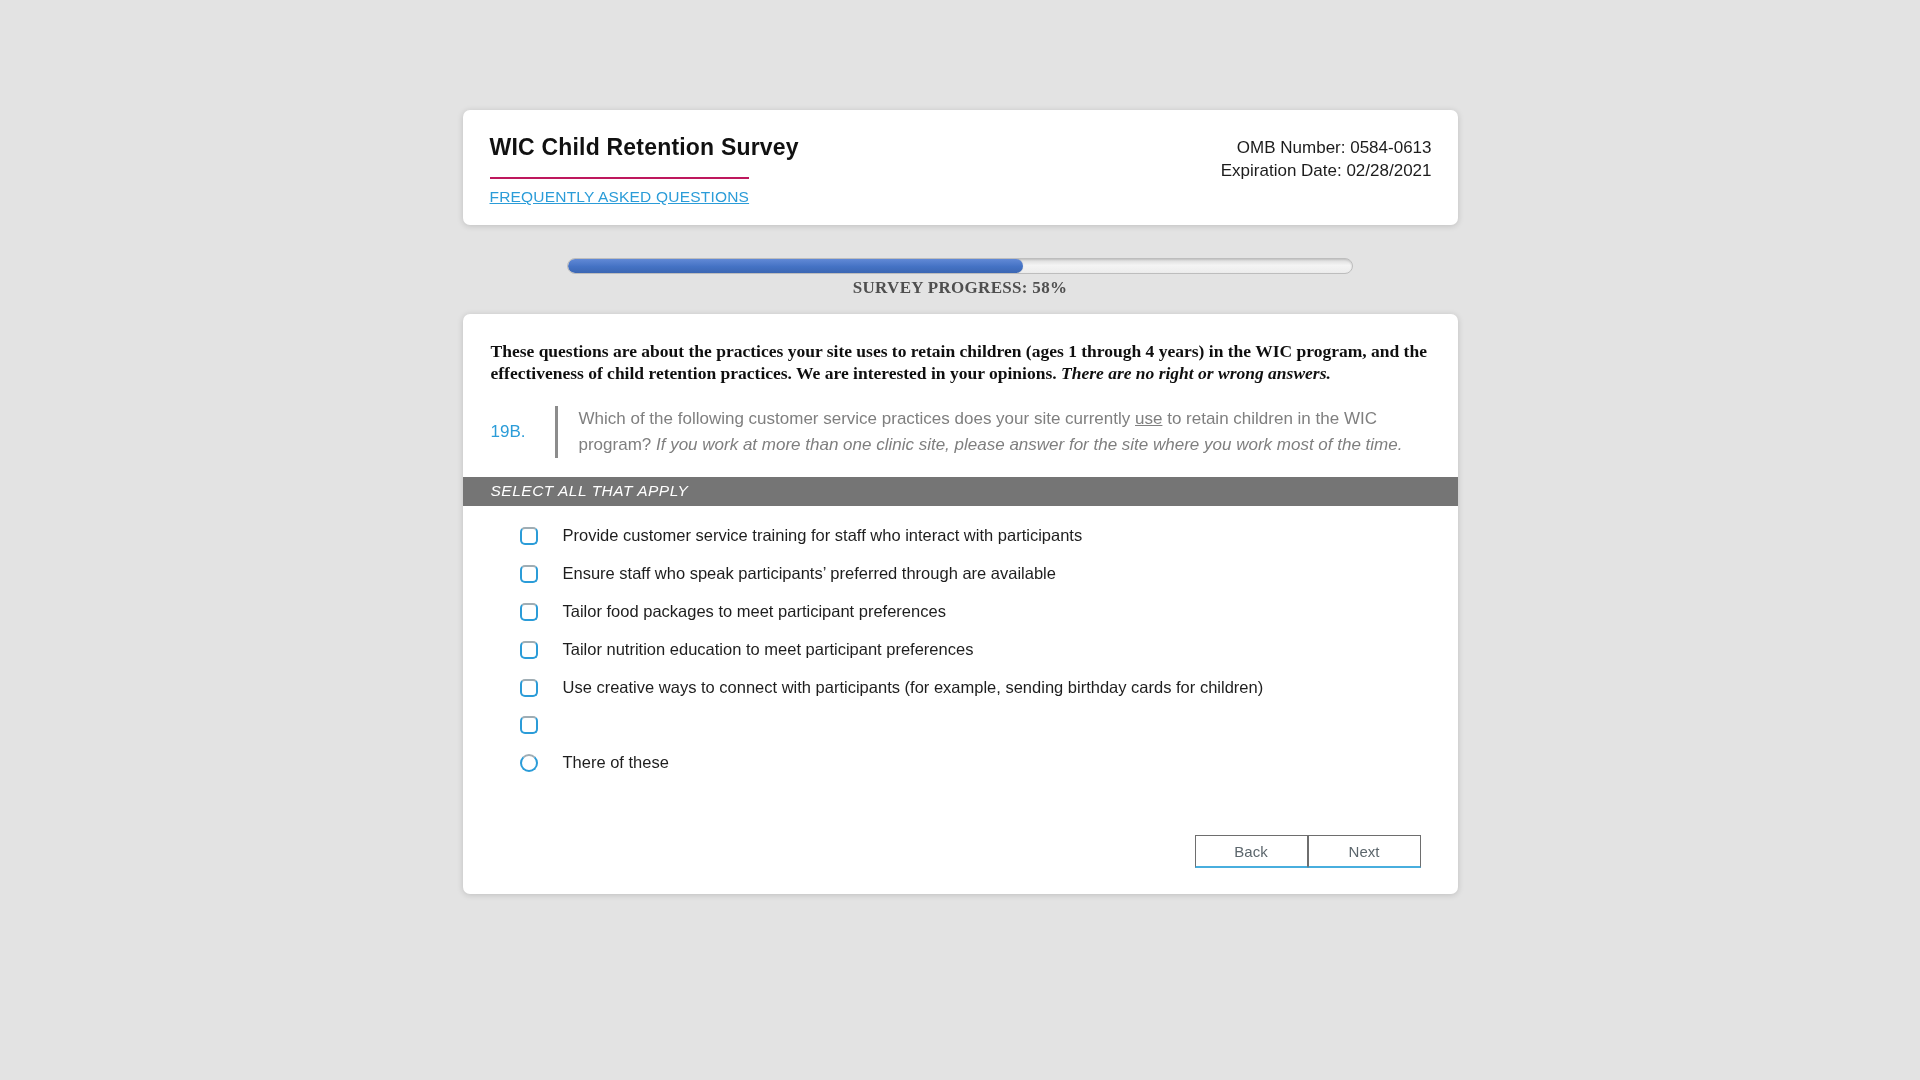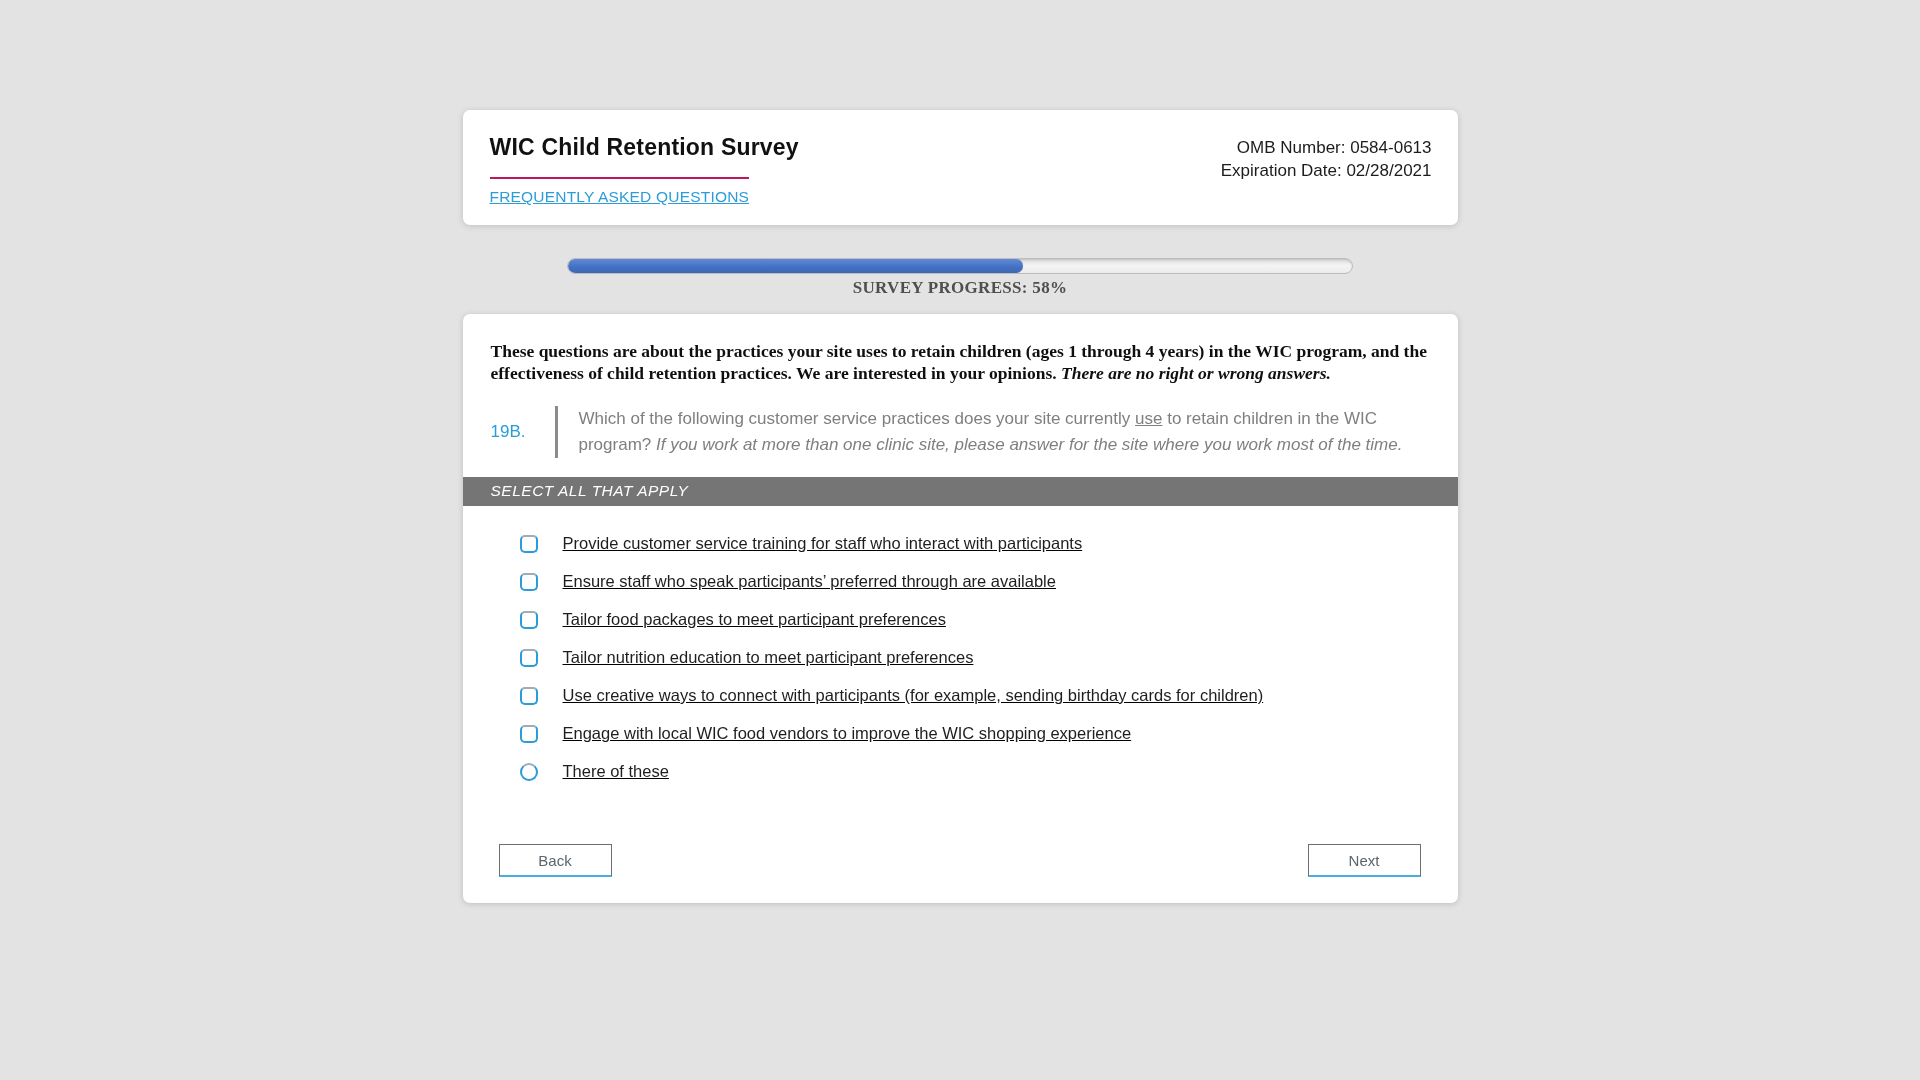--- a/index.html
+++ b/index.html
@@ -62,30 +62,30 @@
   .q-text { flex:1; color:#7f7f7f; font-size:17px; line-height:26px; }
   .q-text .u { text-decoration:underline; }
   .q-text .it { font-style:italic; }
 
   .select-bar {
     margin-top:19px; background:#757575; color:#ffffff;
     font-style:italic; font-size:15.5px; letter-spacing:0.5px;
     padding:5px 0 6px 28px;
   }
 
-  .options { padding:28px 30px 0 57px;text-decoration:underline; }
+  .options { padding:20px 30px 0 57px; }
   .option { display:flex; align-items:center; margin-bottom:19px; cursor:pointer; }
   .box {
     width:18px; height:18px; background:#fff; flex-shrink:0; margin-right:25px;
     border:2px solid #2b9cd8; border-top-color:#9fadb4; border-radius:5px;
   }
   .box.radio { border-radius:50%; }
   .option-label { font-size:16.5px; color:#1e1e1e; }
 
-  .buttons { display:flex; justify-content:space-between; padding:44px 37px 0 36px; }
+  .buttons { display:flex; justify-content:flex-end; padding:44px 37px 0 36px; }
   .btn {
     width:113px; height:33px; background:#ffffff;
     border:1px solid #6e6e6e; border-bottom:2px solid #48aede;
     color:#5c666c; font-size:15px; font-family:"Liberation Sans", sans-serif;
     cursor:pointer;
   }
 </style>
 </head>
 <body>
 
@@ -137,21 +137,20 @@
       <div class="option">
         <span class="box"></span>
         <span class="option-label">Tailor nutrition education to meet participant preferences</span>
       </div>
       <div class="option">
         <span class="box"></span>
         <span class="option-label">Use creative ways to connect with participants (for example, sending birthday cards for children)</span>
       </div>
       <div class="option">
         <span class="box"></span>
-        <span class="option-label">Engage with local WIC food vendors to improve the WIC shopping experience</span>
       </div>
       <div class="option">
         <span class="box radio"></span>
         <span class="option-label">There of these</span>
       </div>
     </div>
 
     <div class="buttons">
       <button class="btn">Back</button>
       <button class="btn">Next</button>

